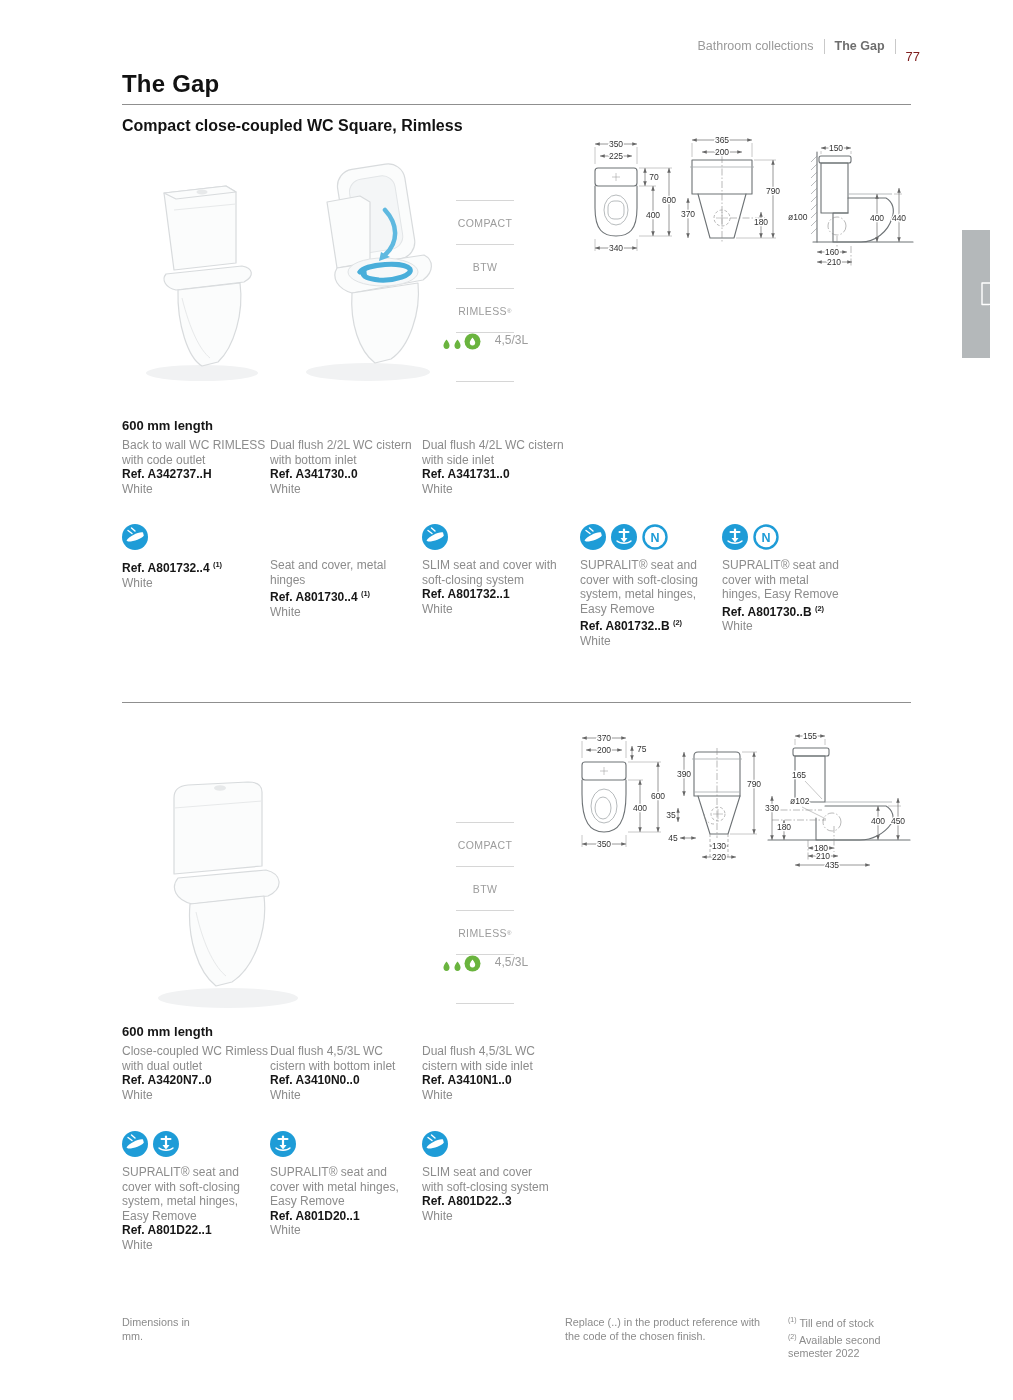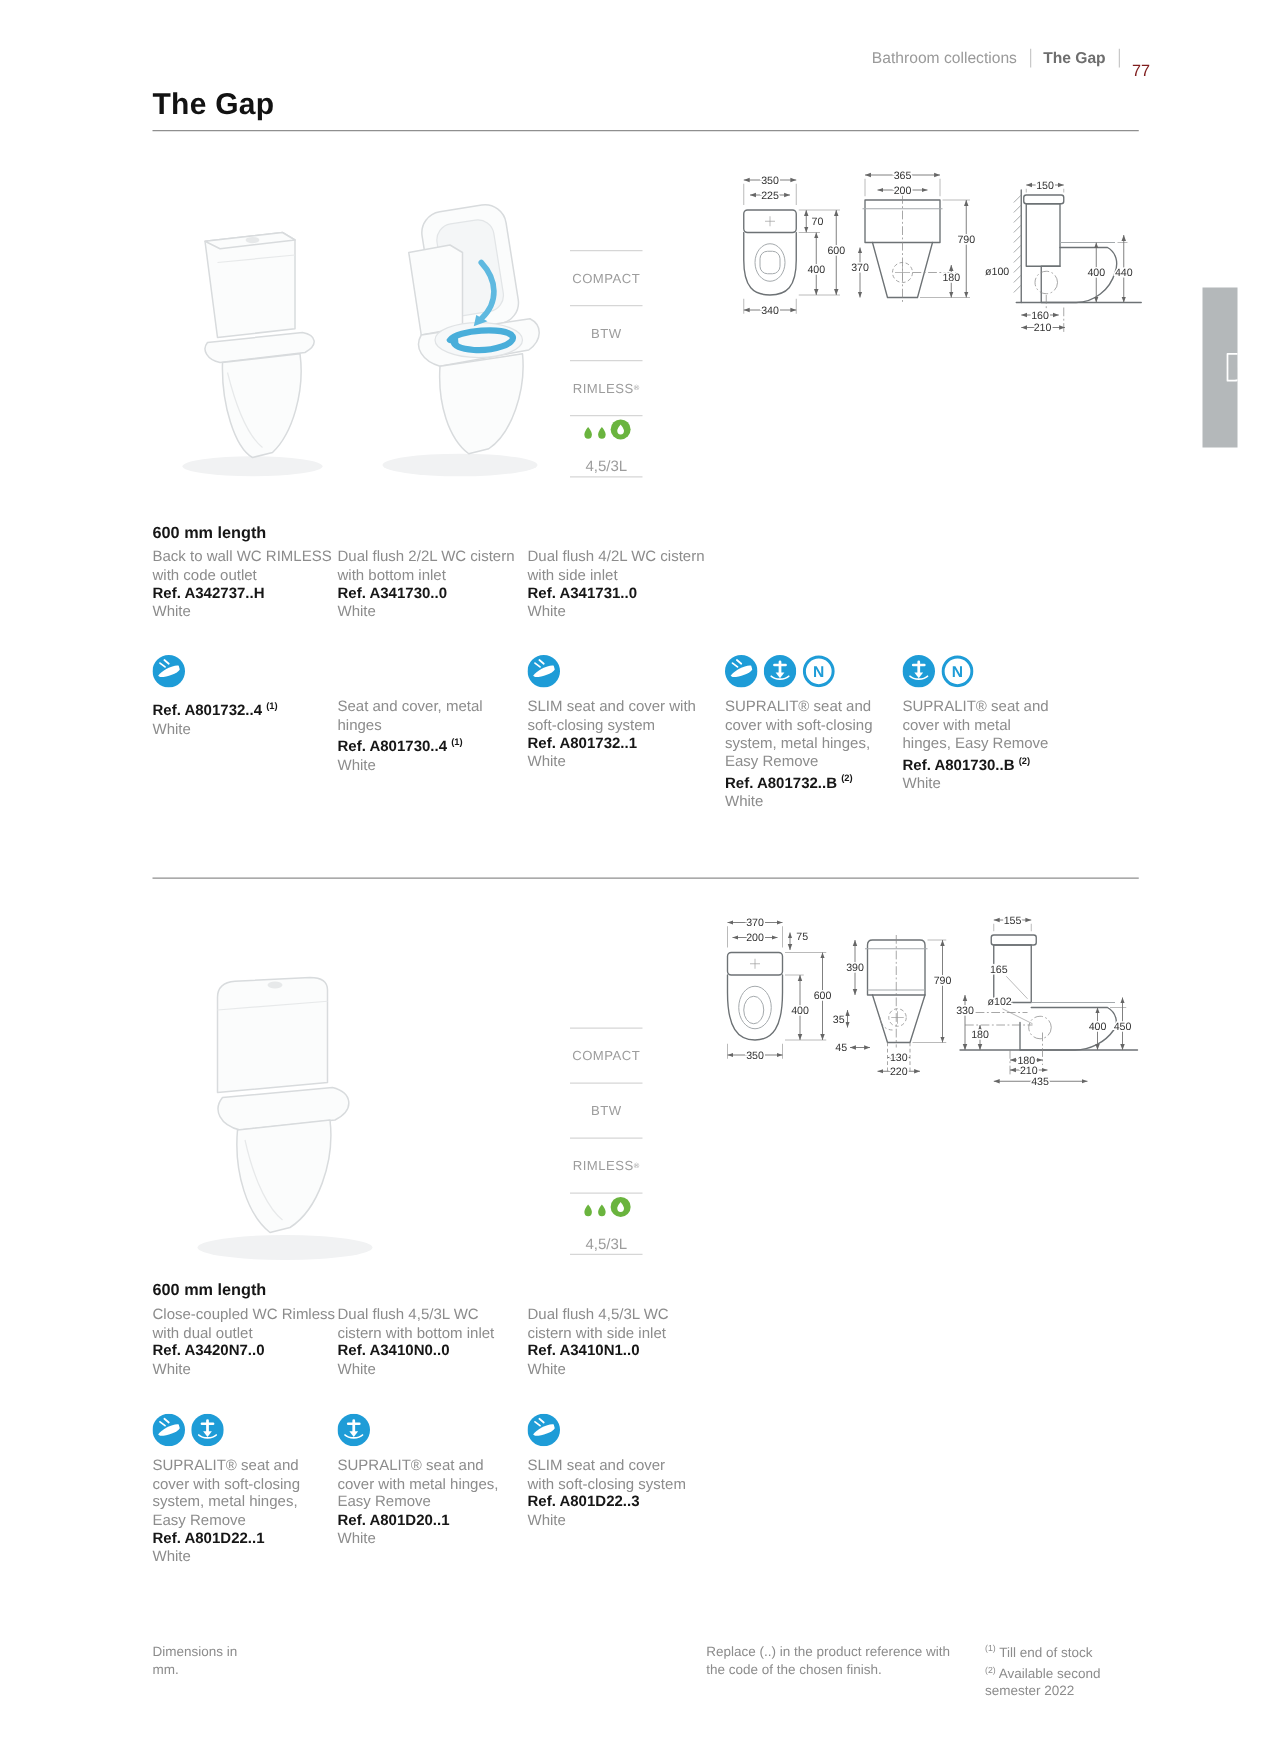--- a/index.html
+++ b/index.html
@@ -17,21 +17,21 @@
   
   .title{position:absolute;left:122px;top:70px;font-size:24px;font-weight:bold;color:#121212;letter-spacing:.2px;}
   .rule{position:absolute;left:122px;width:789px;height:1px;background:#8f8f8f;}
   .sec-h{position:absolute;left:122px;font-size:16px;font-weight:bold;color:#121212;}
 
   
   .badges{position:absolute;left:456px;width:58px;}
   .bsep{height:1px;background:#d6d6d6;}
   .bcell{height:43px;display:flex;align-items:center;justify-content:center;color:#9c9c9c;font-size:10.5px;letter-spacing:.4px;}
   .bcell sup{font-size:6px;}
-  .bflush{height:48px;display:flex;flex-direction:column;align-items:center;justify-content:center;gap:14px;}
+  .bflush{height:48px;display:flex;flex-direction:row;align-items:flex-start;justify-content:center;gap:14px;}
   .bflush .lbl{color:#9c9c9c;font-size:12px;}
   .drops{display:flex;align-items:flex-end;gap:2px;}
 
   
   .lenlbl{position:absolute;left:122px;font-size:13px;font-weight:bold;color:#161616;}
   .col{position:absolute;width:148px;}
   .desc{color:#8c8c8c;font-size:12px;line-height:14.5px;}
   .refl{color:#161616;font-weight:bold;font-size:12px;line-height:14.5px;}
   .refl sup{font-size:7.5px;color:#161616;}
   .fin{color:#8c8c8c;font-size:12px;line-height:14.5px;}
@@ -67,20 +67,21 @@
   <div class="hdr">
     <span class="crumb">Bathroom collections</span>
     <span class="vbar"></span>
     <span class="cur">The Gap</span>
     <span class="vbar"></span>
     <span class="pg">77</span>
   </div>
 
   <div class="title">The Gap</div>
   <div class="rule" style="top:104px"></div>
+  <div class="sec-h" style="top:117px">Compact close-coupled WC Square, Rimless</div>
 
   <svg class="abs" style="left:130px;top:166px" width="142" height="222" viewBox="0 0 142 222">
     <ellipse cx="72" cy="207" rx="56" ry="8" fill="#f1f2f3"></ellipse>
     <path class="po" d="M34,27 L96,20 L106,26 L106,97 L44,104 Z"></path>
     <path class="po" d="M34,27 L96,20 L106,26 L46,33 L34,27 Z" fill="#ffffff"></path>
     <ellipse cx="72" cy="26" rx="5.5" ry="2.5" fill="#e7e9ea"></ellipse>
     <path class="pl" d="M44,44 L106,38"></path>
     <path class="po" d="M36,108 L112,100 C123,102 125,110 114,116 L46,124 C36,122 31,114 36,108 Z"></path>
     <path class="po" d="M48,124 L110,117 C114,147 104,181 88,196 L72,200 C58,192 47,158 48,124 Z"></path>
     <path class="pl" d="M52,132 C60,164 70,184 80,192"></path>

